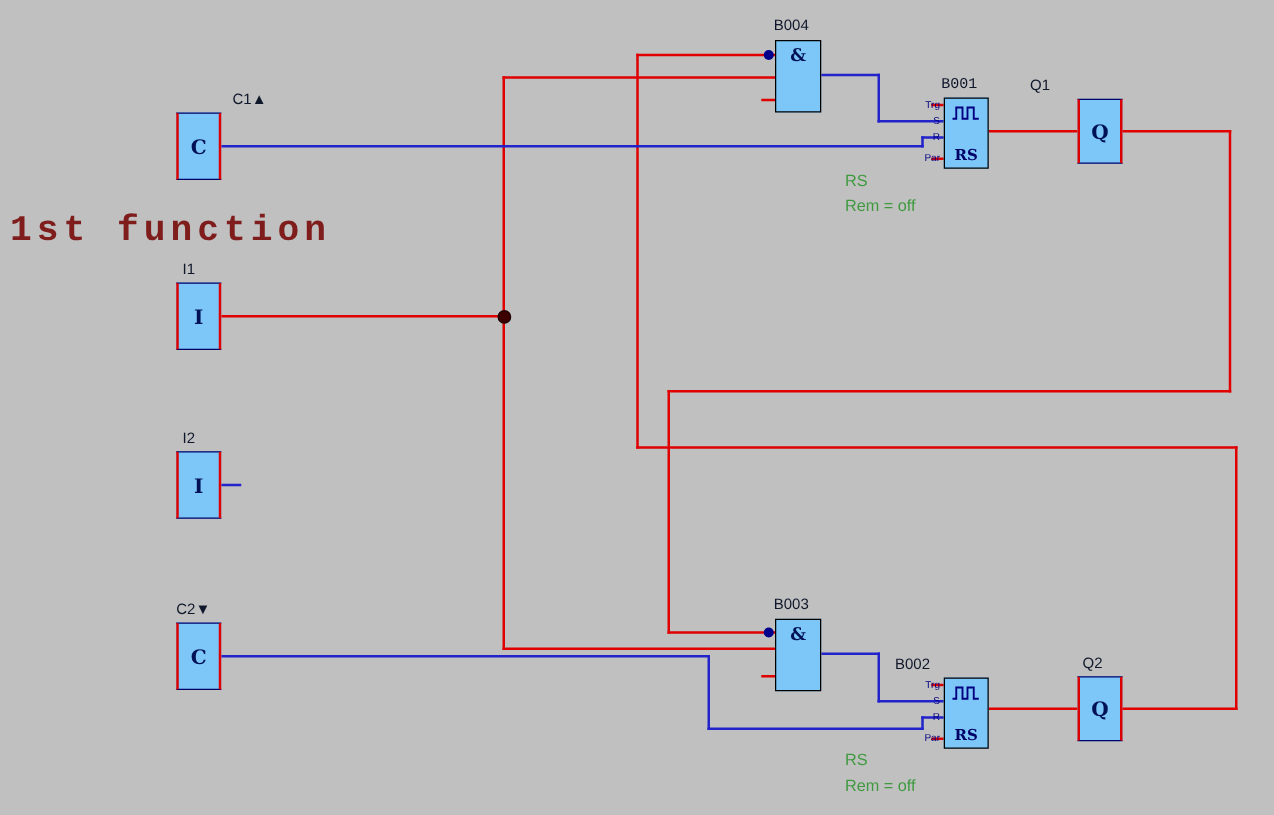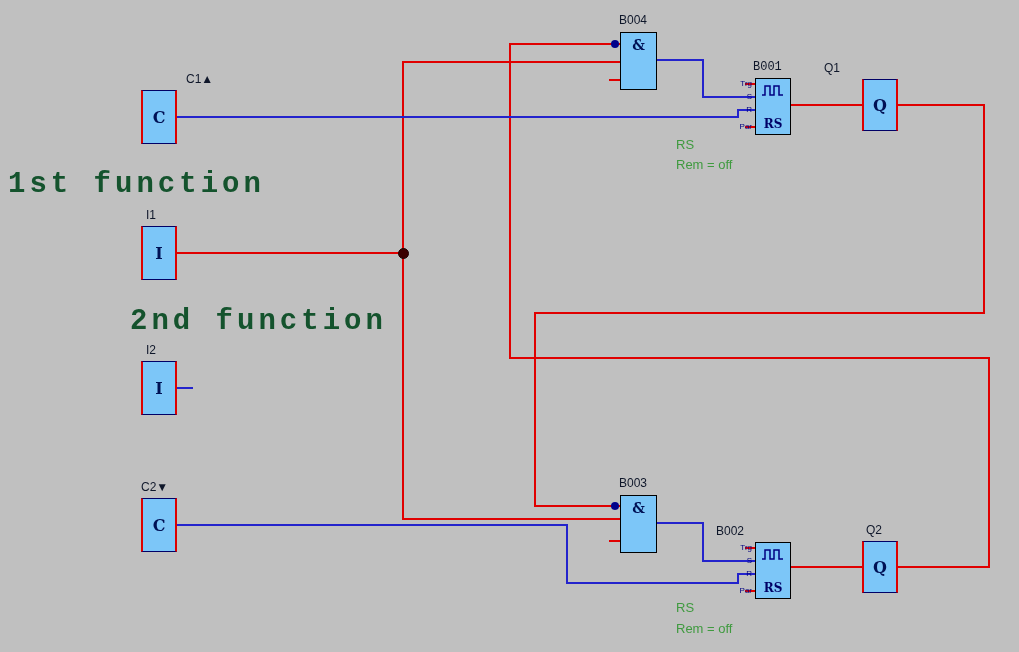--- a/index.html
+++ b/index.html
@@ -33,21 +33,21 @@
   .block.and { flex-direction:column; justify-content:flex-start; padding-top:4px; }
   .and .glyph { font-size:14px; }
   .block.rs { flex-direction:column; justify-content:space-between; padding:5px 2px 3px 2px; }
   .rs .glyph { font-size:12px; color:#000066; }
   
   .blk-label { position:absolute; font-size:12px; color:#0f172a; white-space:nowrap; }
   .pin { position:absolute; width:28px; text-align:right; font-size:8px; color:#000080; line-height:10px; }
   .param { position:absolute; font-size:13px; color:#3f9a3f; white-space:nowrap; }
   .fn {
     position:absolute; font-family:"Liberation Mono","DejaVu Sans Mono",monospace;
-    font-weight:bold; font-size:29px; letter-spacing:4px; color:#14532d; white-space:nowrap;
+    font-weight:bold; font-size:29px; letter-spacing:4px; color:#7f1d1d; white-space:nowrap;
   }
 </style>
 </head>
 <body>
 
 <div class="canvas">
 
   <div>
 
     <div class="wire h red" style="left:177px; top:252px; width:226px;"></div>
@@ -156,15 +156,14 @@
     <span class="glyph">Q</span>
   </div>
   <div class="blk-label" style="left:824px; top:61px;">Q1</div>
 
   <div class="block io" style="left:862px; top:541px; width:36px; height:52px;">
     <span class="glyph">Q</span>
   </div>
   <div class="blk-label" style="left:866px; top:523px;">Q2</div>
 
   <div class="fn" style="left:8px; top:168px;">1st function</div>
-  <div class="fn" style="left:130px; top:305px;">2nd function</div>
 
 </div>
 
 </body></html>

